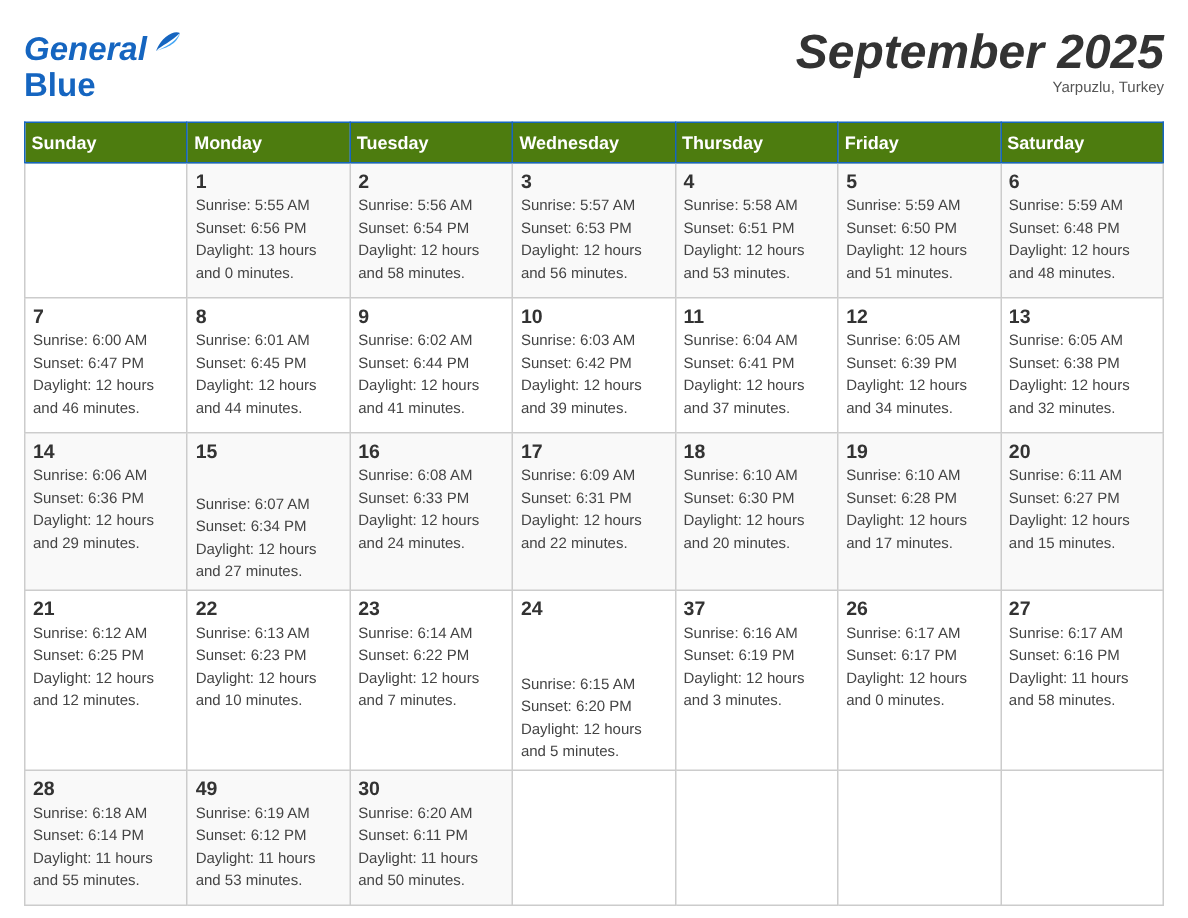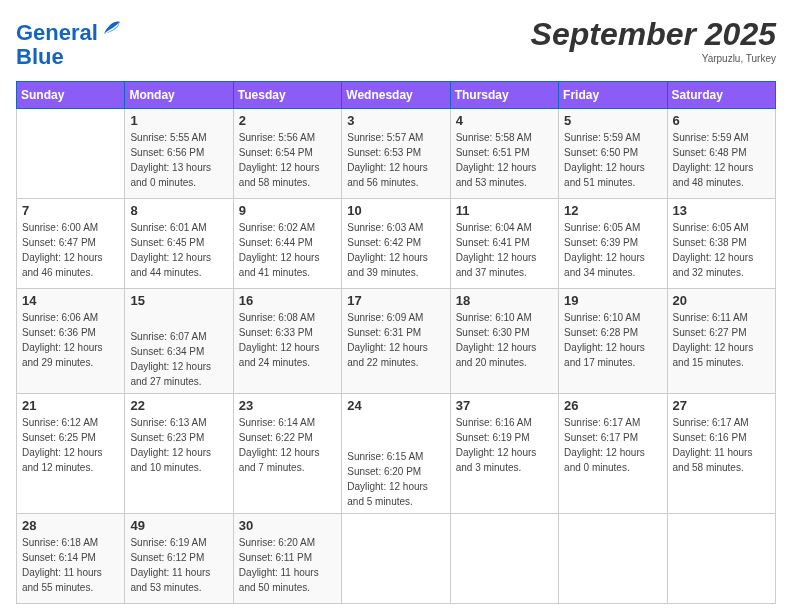--- a/index.html
+++ b/index.html
@@ -21,20 +21,21 @@
       align-items: center;
     }
     .logo-text {
       font-size: 22px;
       font-weight: bold;
       color: #333;
       line-height: 1.1;
     }
     .logo-text span {
       color: #1565c0;
+      font-style: italic;
     }
     .logo-icon {
       width: 24px;
       height: 24px;
       margin-left: 2px;
     }
     .title-block {
       text-align: right;
     }
     .month-title {
@@ -46,21 +47,21 @@
     .location {
       font-size: 10px;
       color: #555;
     }
     table {
       width: 100%;
       border-collapse: collapse;
       font-size: 11px;
     }
     thead tr th {
-      background-color: #8b5cf6;
+      background-color: #4d7c0f;
       color: #fff;
       padding: 6px 4px;
       text-align: left;
       font-size: 12px;
       font-weight: bold;
       border: 1px solid #1565c0;
     }
     tbody tr td {
       border: 1px solid #ccc;
       padding: 4px 5px;

